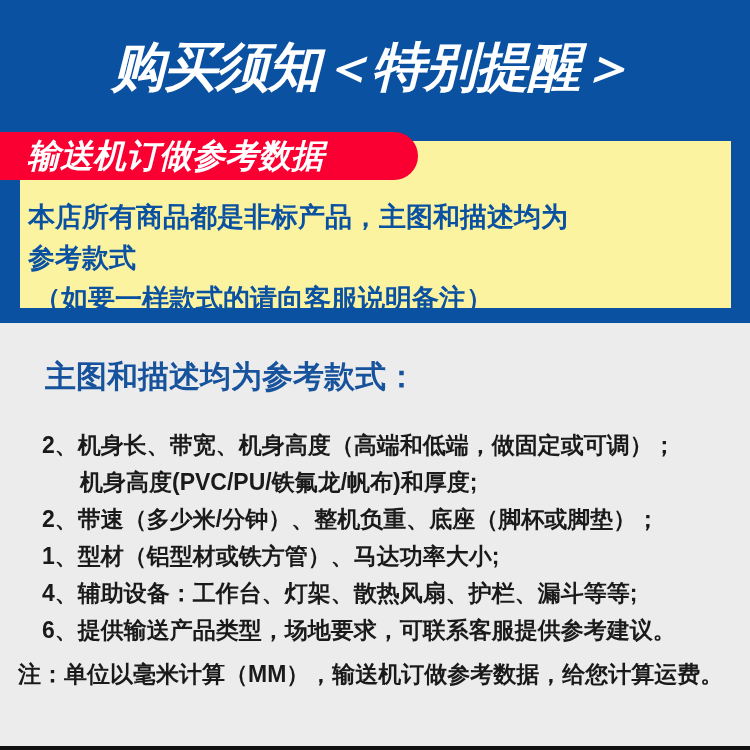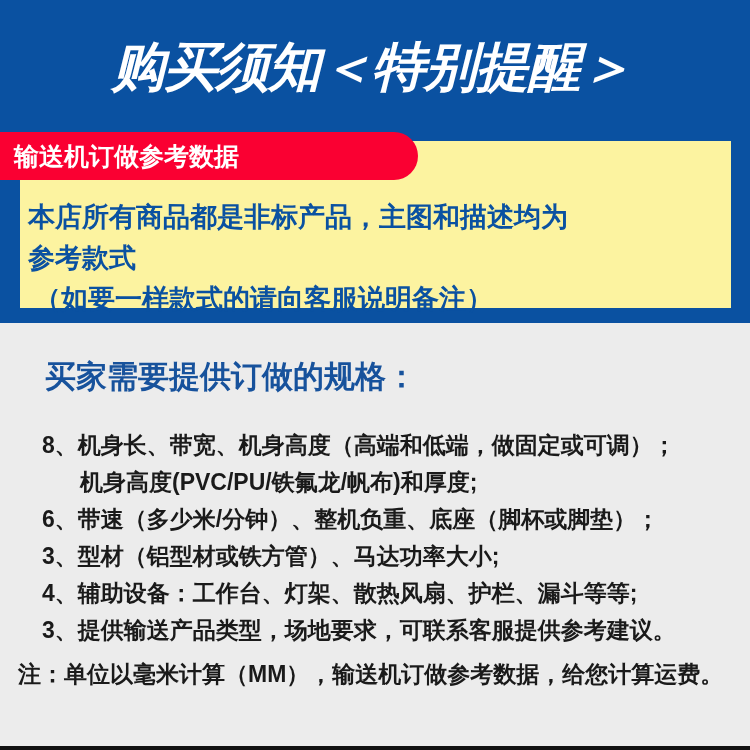--- a/index.html
+++ b/index.html
@@ -51,27 +51,28 @@
     top: 132px;
     width: 418px;
     height: 48px;
     background: #fa0032;
     border-top-right-radius: 26px;
     border-bottom-right-radius: 26px;
     z-index: 3;
   }
   .badge-label {
     position: absolute;
-    left: 14px;
+    left: 27px;
     top: 4px;
     color: #ffffff;
-    font-size: 25px;
+    font-size: 33px;
     line-height: 40px;
     font-weight: bold;
     white-space: nowrap;
+    font-style: italic;
   }
 
   
   .notice {
     position: absolute;
     left: 20px;
     top: 141px;
     width: 711px;
     height: 167px;
     background: #fcf3a0;
@@ -164,29 +165,29 @@
       <div class="notice-line-1">本店所有商品都是非标产品，主图和描述均为参考款式</div>
       <div class="notice-line-2">（如要一样款式的请向客服说明备注）</div>
     </div>
   </div>
 
   <div class="badge">
     <div class="badge-label">输送机订做参考数据</div>
   </div>
 
   <div class="body-area">
-    <div class="section-heading">买家需要提供订做的规格：</div>
+    <div class="section-heading">主图和描述均为参考款式：</div>
 
     <div class="spec-list">
-      <div class="spec-item">8、机身长、带宽、机身高度（高端和低端，做固定或可调）；</div>
+      <div class="spec-item">2、机身长、带宽、机身高度（高端和低端，做固定或可调）；</div>
       <div class="spec-subline">机身高度(PVC/PU/铁氟龙/帆布)和厚度;</div>
-      <div class="spec-item">6、带速（多少米/分钟）、整机负重、底座（脚杯或脚垫）；</div>
-      <div class="spec-item">3、型材（铝型材或铁方管）、马达功率大小;</div>
+      <div class="spec-item">2、带速（多少米/分钟）、整机负重、底座（脚杯或脚垫）；</div>
+      <div class="spec-item">1、型材（铝型材或铁方管）、马达功率大小;</div>
       <div class="spec-item">4、辅助设备：工作台、灯架、散热风扇、护栏、漏斗等等;</div>
-      <div class="spec-item">3、提供输送产品类型，场地要求，可联系客服提供参考建议。</div>
+      <div class="spec-item">6、提供输送产品类型，场地要求，可联系客服提供参考建议。</div>
     </div>
 
     <div class="footer-note">注：单位以毫米计算（MM），输送机订做参考数据，给您计算运费。</div>
   </div>
 
   <div class="bottom-bar"></div>
 
 </div>
 
 </body></html>

